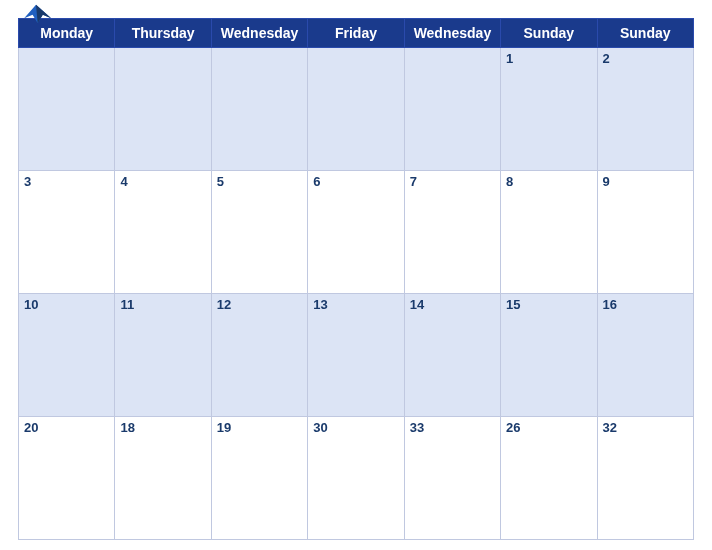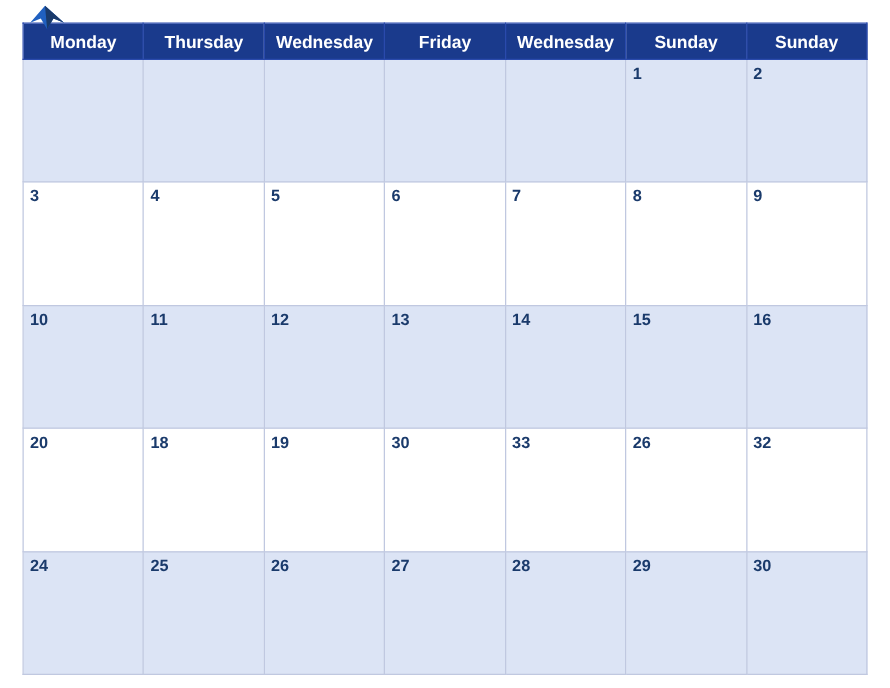--- a/index.html
+++ b/index.html
@@ -157,23 +157,14 @@
       </tr>
       <tr>
         <td><span class="day-num">20</span></td>
         <td><span class="day-num">18</span></td>
         <td><span class="day-num">19</span></td>
         <td><span class="day-num">30</span></td>
         <td><span class="day-num">33</span></td>
         <td><span class="day-num">26</span></td>
         <td><span class="day-num">32</span></td>
       </tr>
-      <tr>
-        <td><span class="day-num">24</span></td>
-        <td><span class="day-num">25</span></td>
-        <td><span class="day-num">26</span></td>
-        <td><span class="day-num">27</span></td>
-        <td><span class="day-num">28</span></td>
-        <td><span class="day-num">29</span></td>
-        <td><span class="day-num">30</span></td>
-      </tr>
     </tbody>
 </table>
 
 </body></html>

